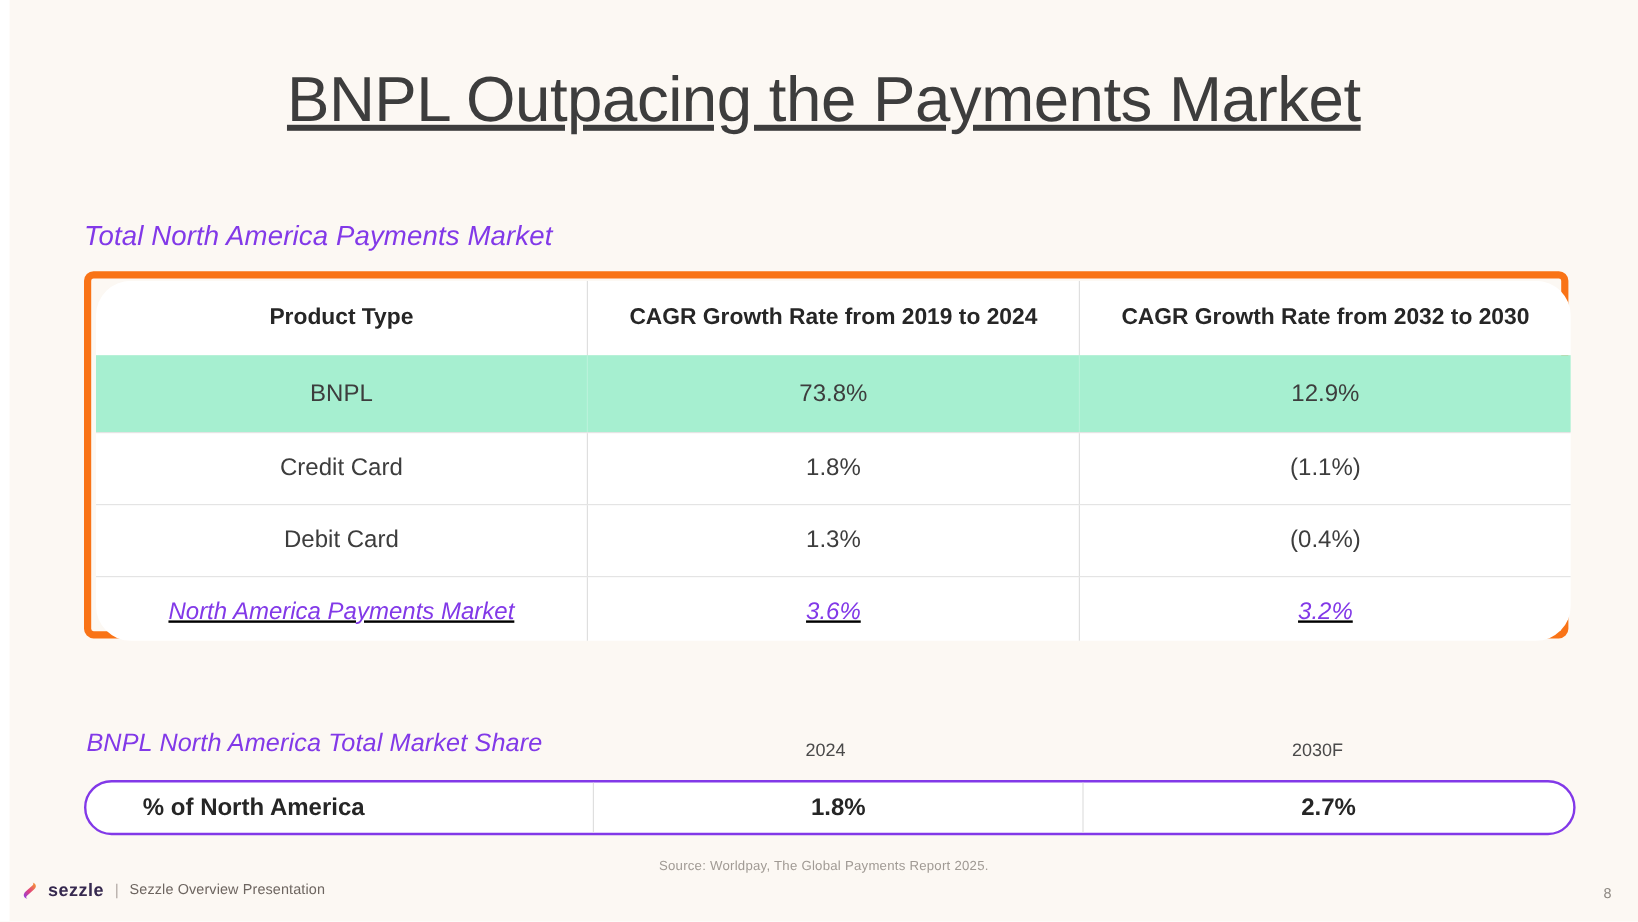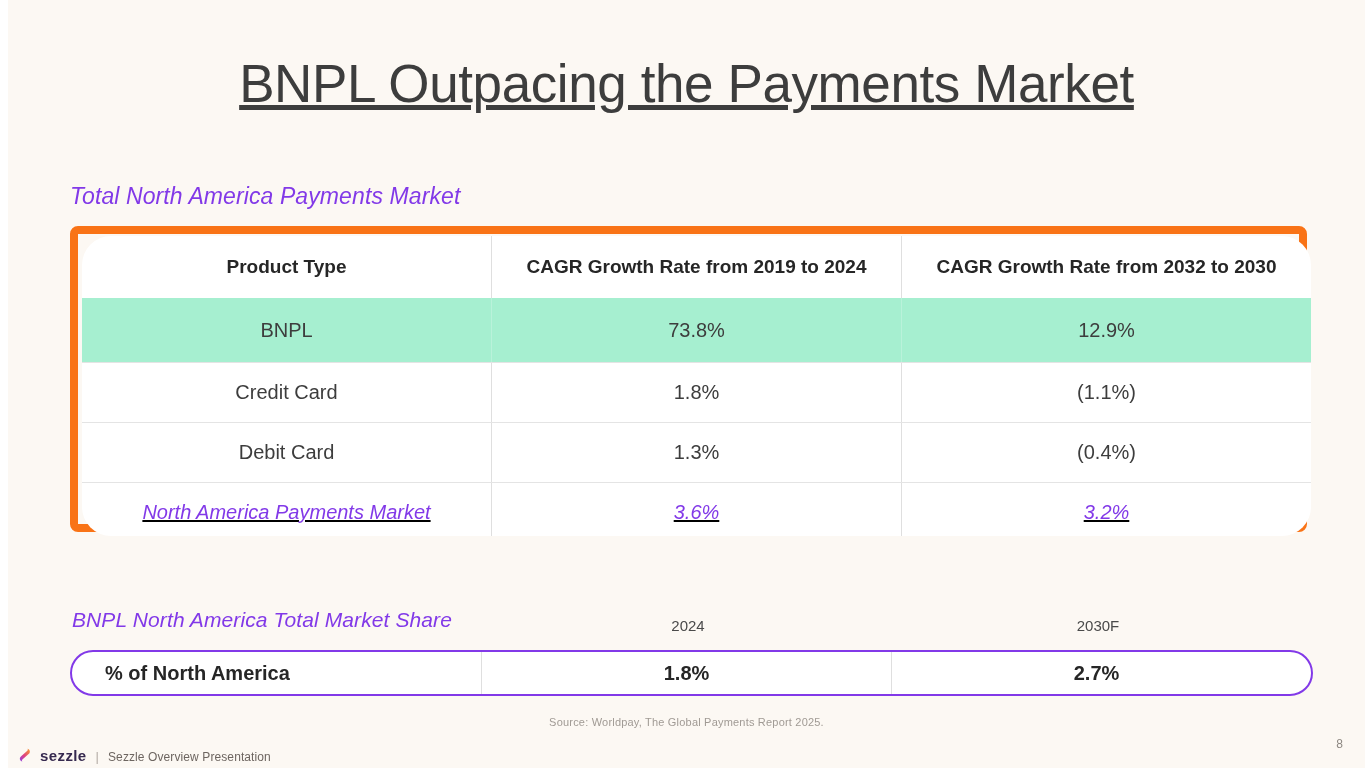--- a/index.html
+++ b/index.html
@@ -49,21 +49,21 @@
   #heading-market { left: 62px; top: 183px; }
   #heading-share  { left: 64px; top: 608px; font-size: 21px; }
 
   
   #main-table {
     position: absolute;
     left: 62px;
     top: 226px;
     width: 1237px;
     height: 306px;
-    border: 8px solid #f97316;
+    border: 6px solid #f97316;
     border-radius: 8px;
     box-sizing: border-box;
     background: transparent;
   }
   #main-table-inner {
     position: absolute;
     left: 4px;
     top: 2px;
     width: 1229px;
     height: 300px;
@@ -143,20 +143,21 @@
     display: flex;
     align-items: center;
     font-size: 20px;
     font-weight: bold;
     color: #262626;
   }
   #share-cell-label {
     width: 409px;
     padding-left: 33px;
     justify-content: flex-start;
+    margin-left: 14px;
   }
   #share-cell-2024 {
     width: 410px;
     justify-content: center;
     border-left: 1px solid #dfdfdf;
   }
   #share-cell-2030f {
     width: 410px;
     justify-content: center;
     border-left: 1px solid #dfdfdf;
@@ -180,23 +181,22 @@
     left: 0;
     top: 732px;
     width: 1357px;
     height: 36px;
   }
   #footer-brand {
     position: absolute;
     left: 8px;
     top: 2px;
     display: flex;
-    align-items: flex-end;
+    align-items: flex-start;
     gap: 7px;
-    margin-top: 13px;
   }
   #sezzle-logo-icon {
     display: block;
     width: 17px;
     height: 17px;
   }
   #footer-wordmark {
     font-size: 15px;
     font-weight: bold;
     color: #36294f;

